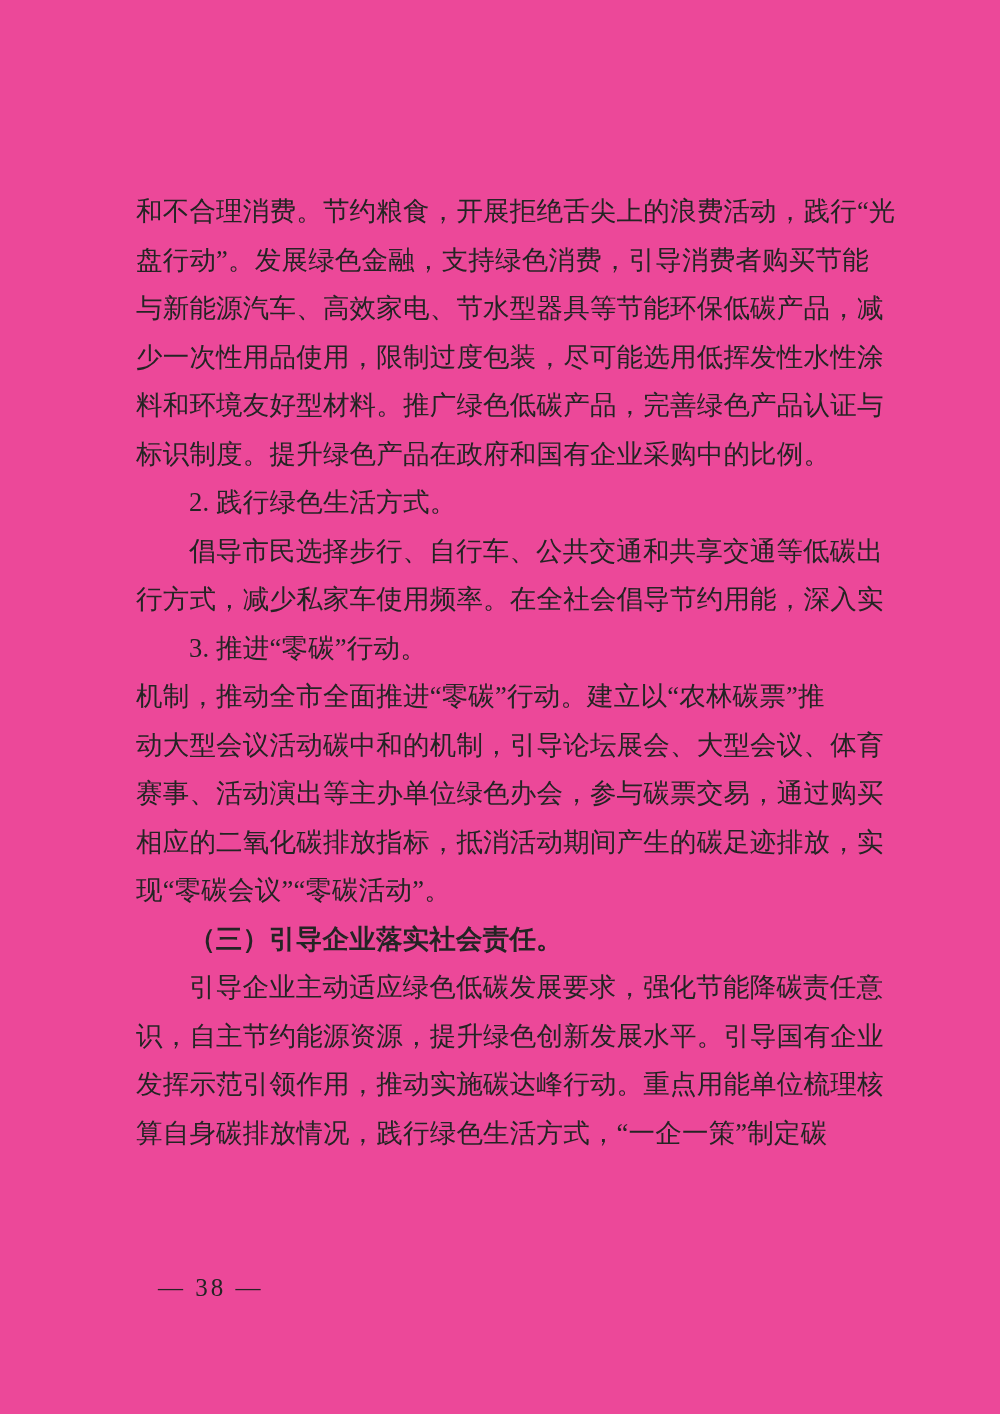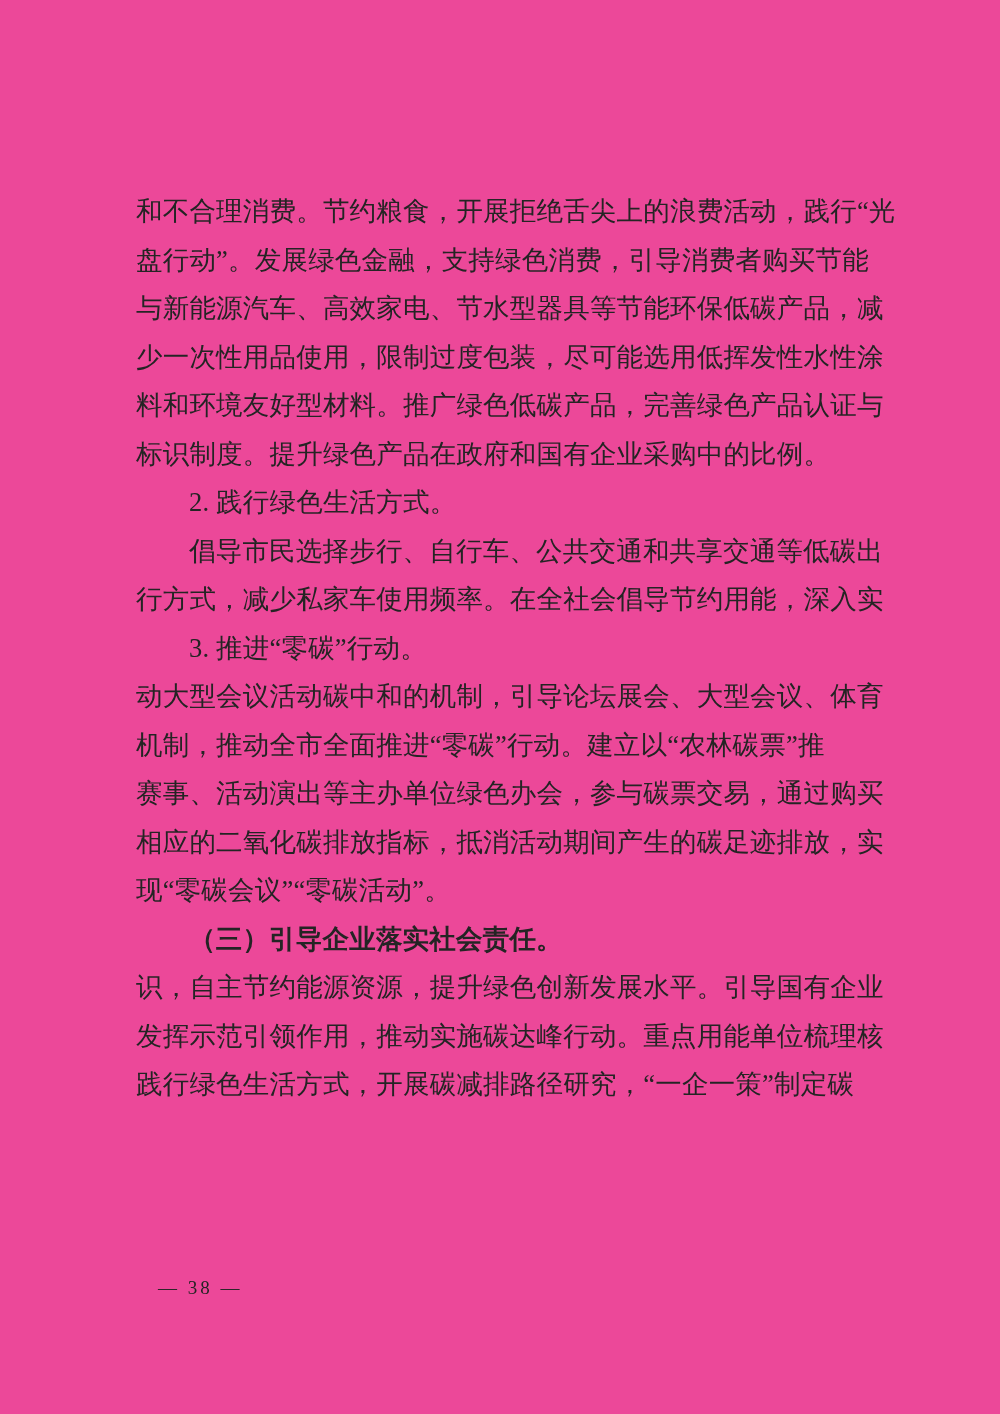--- a/index.html
+++ b/index.html
@@ -33,45 +33,46 @@
   .line.indent {
     padding-left: 53px;
   }
   .line.bold {
     font-weight: bold;
   }
   .footer {
     position: absolute;
     left: 158px;
     top: 1273px;
-    font-size: 19px;
+    font-size: 25px;
     line-height: 30px;
     letter-spacing: 3px;
     white-space: nowrap;
   }
 </style>
 </head>
 <body>
 
 <div class="page">
   <div class="body-text" id="body-lines">
       <div class="line">和不合理消费。节约粮食，开展拒绝舌尖上的浪费活动，践行“光</div>
       <div class="line">盘行动”。发展绿色金融，支持绿色消费，引导消费者购买节能</div>
       <div class="line">与新能源汽车、高效家电、节水型器具等节能环保低碳产品，减</div>
       <div class="line">少一次性用品使用，限制过度包装，尽可能选用低挥发性水性涂</div>
       <div class="line">料和环境友好型材料。推广绿色低碳产品，完善绿色产品认证与</div>
       <div class="line">标识制度。提升绿色产品在政府和国有企业采购中的比例。</div>
       <div class="line indent">2. 践行绿色生活方式。</div>
       <div class="line indent">倡导市民选择步行、自行车、公共交通和共享交通等低碳出</div>
       <div class="line">行方式，减少私家车使用频率。在全社会倡导节约用能，深入实</div>
       <div class="line indent">3. 推进“零碳”行动。</div>
+      <div class="line">机制，推动全市全面推进“零碳”行动。建立以“农林碳票”推</div>
       <div class="line">动大型会议活动碳中和的机制，引导论坛展会、大型会议、体育</div>
-      <div class="line">机制，推动全市全面推进“零碳”行动。建立以“农林碳票”推</div>
       <div class="line">赛事、活动演出等主办单位绿色办会，参与碳票交易，通过购买</div>
       <div class="line">相应的二氧化碳排放指标，抵消活动期间产生的碳足迹排放，实</div>
       <div class="line">现“零碳会议”“零碳活动”。</div>
       <div class="line indent bold">（三）引导企业落实社会责任。</div>
+      <div class="line indent">引导企业主动适应绿色低碳发展要求，强化节能降碳责任意</div>
       <div class="line">识，自主节约能源资源，提升绿色创新发展水平。引导国有企业</div>
       <div class="line">发挥示范引领作用，推动实施碳达峰行动。重点用能单位梳理核</div>
-      <div class="line">践行绿色生活方式，开展碳减排路径研究，“一企一策”制定碳</div>
+      <div class="line">算自身碳排放情况，践行绿色生活方式，“一企一策”制定碳</div>
     </div>
   <div class="footer">— 38 —</div>
 </div>
 
 </body></html>

